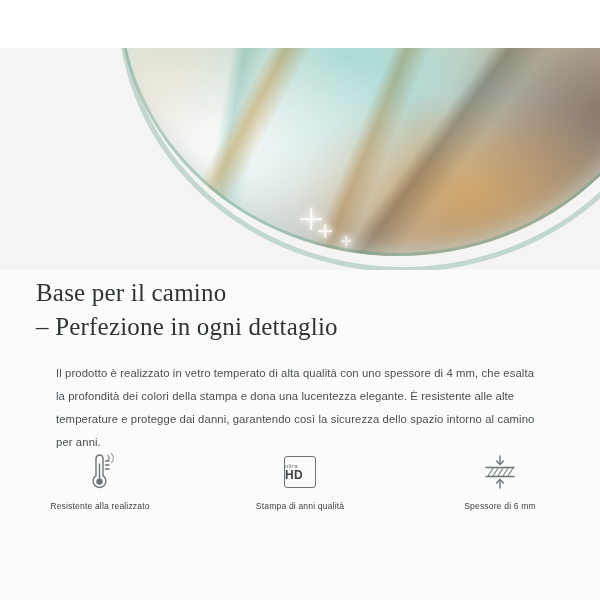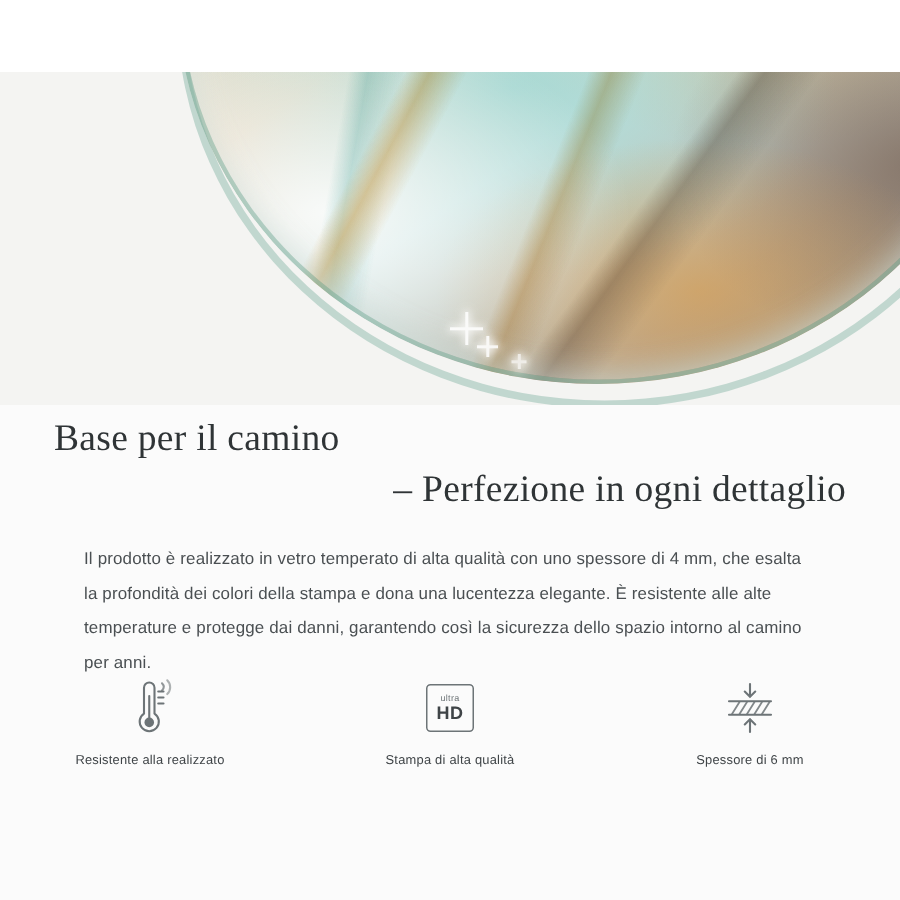--- a/index.html
+++ b/index.html
@@ -120,21 +120,20 @@
     padding: 0 36px;
     font-family: "Liberation Serif", serif;
     font-weight: 400;
     font-size: 25px;
     line-height: 34px;
     color: #2f3436;
     letter-spacing: .2px;
   }
   .headline .line2 {
     display: block;
-    text-align: right;
   }
   .body-copy {
     margin: 18px 0 0 0;
     padding: 0 56px;
     font-size: 11.3px;
     line-height: 23px;
     color: #4a4f52;
     letter-spacing: .1px;
   }
 
@@ -170,21 +169,20 @@
     letter-spacing: .15px;
   }
   svg { display: block; }
   .hd-badge {
     width: 30px;
     height: 30px;
     border: 1.4px solid #6d7477;
     border-radius: 3px;
     display: flex;
     flex-direction: column;
-    align-items: center;
     justify-content: center;
     line-height: 1;
   }
   .hd-badge .u {
     font-size: 6px;
     color: #6d7477;
     letter-spacing: .2px;
   }
   .hd-badge .hd {
     font-size: 12px;
@@ -245,21 +243,21 @@
       <div class="feature-label">Resistente alla realizzato</div>
     </div>
 
     <div class="feature">
       <div class="feature-icon">
         <div class="hd-badge">
           <span class="u">ultra</span>
           <span class="hd">HD</span>
         </div>
       </div>
-      <div class="feature-label">Stampa di alta qualità</div>
+      <div class="feature-label">Stampa di anni qualità</div>
     </div>
 
 
 
 
     <div class="feature">
       <div class="feature-icon">
         <svg width="40" height="34" viewBox="0 0 40 34">
           <g fill="none" stroke="#6d7477" stroke-width="1.4" stroke-linecap="round">
             <line x1="20" y1="1" x2="20" y2="9"></line>

